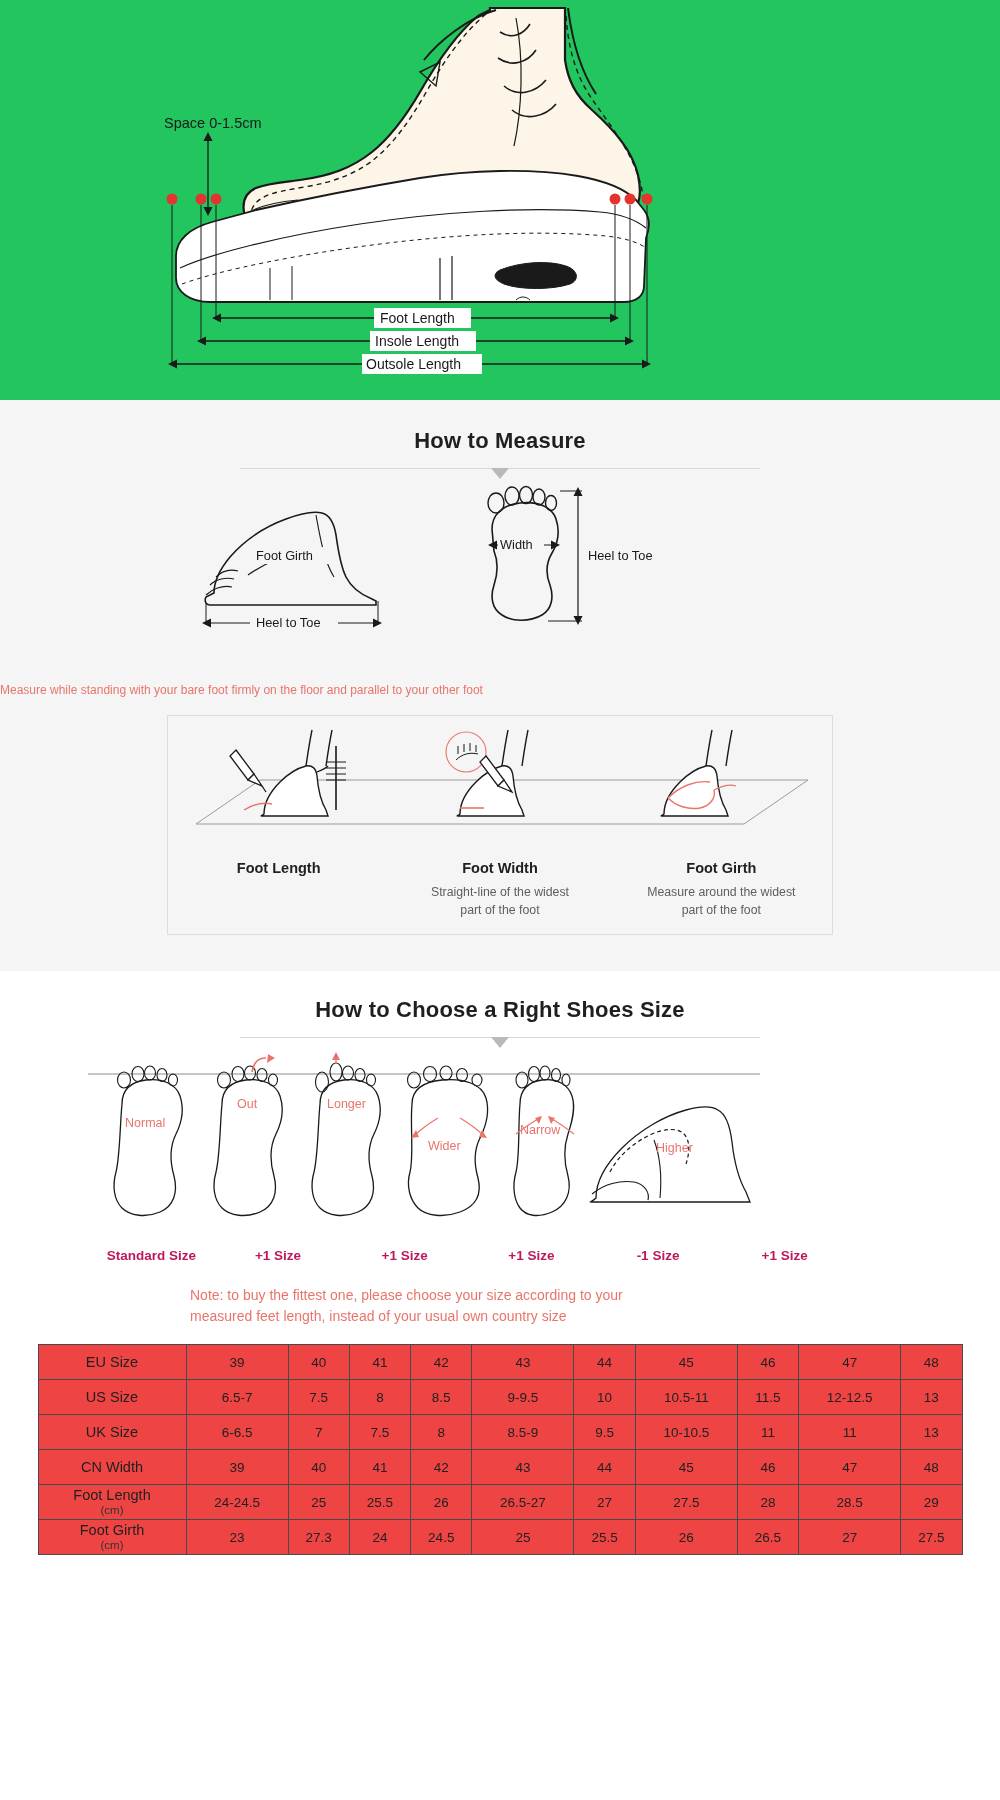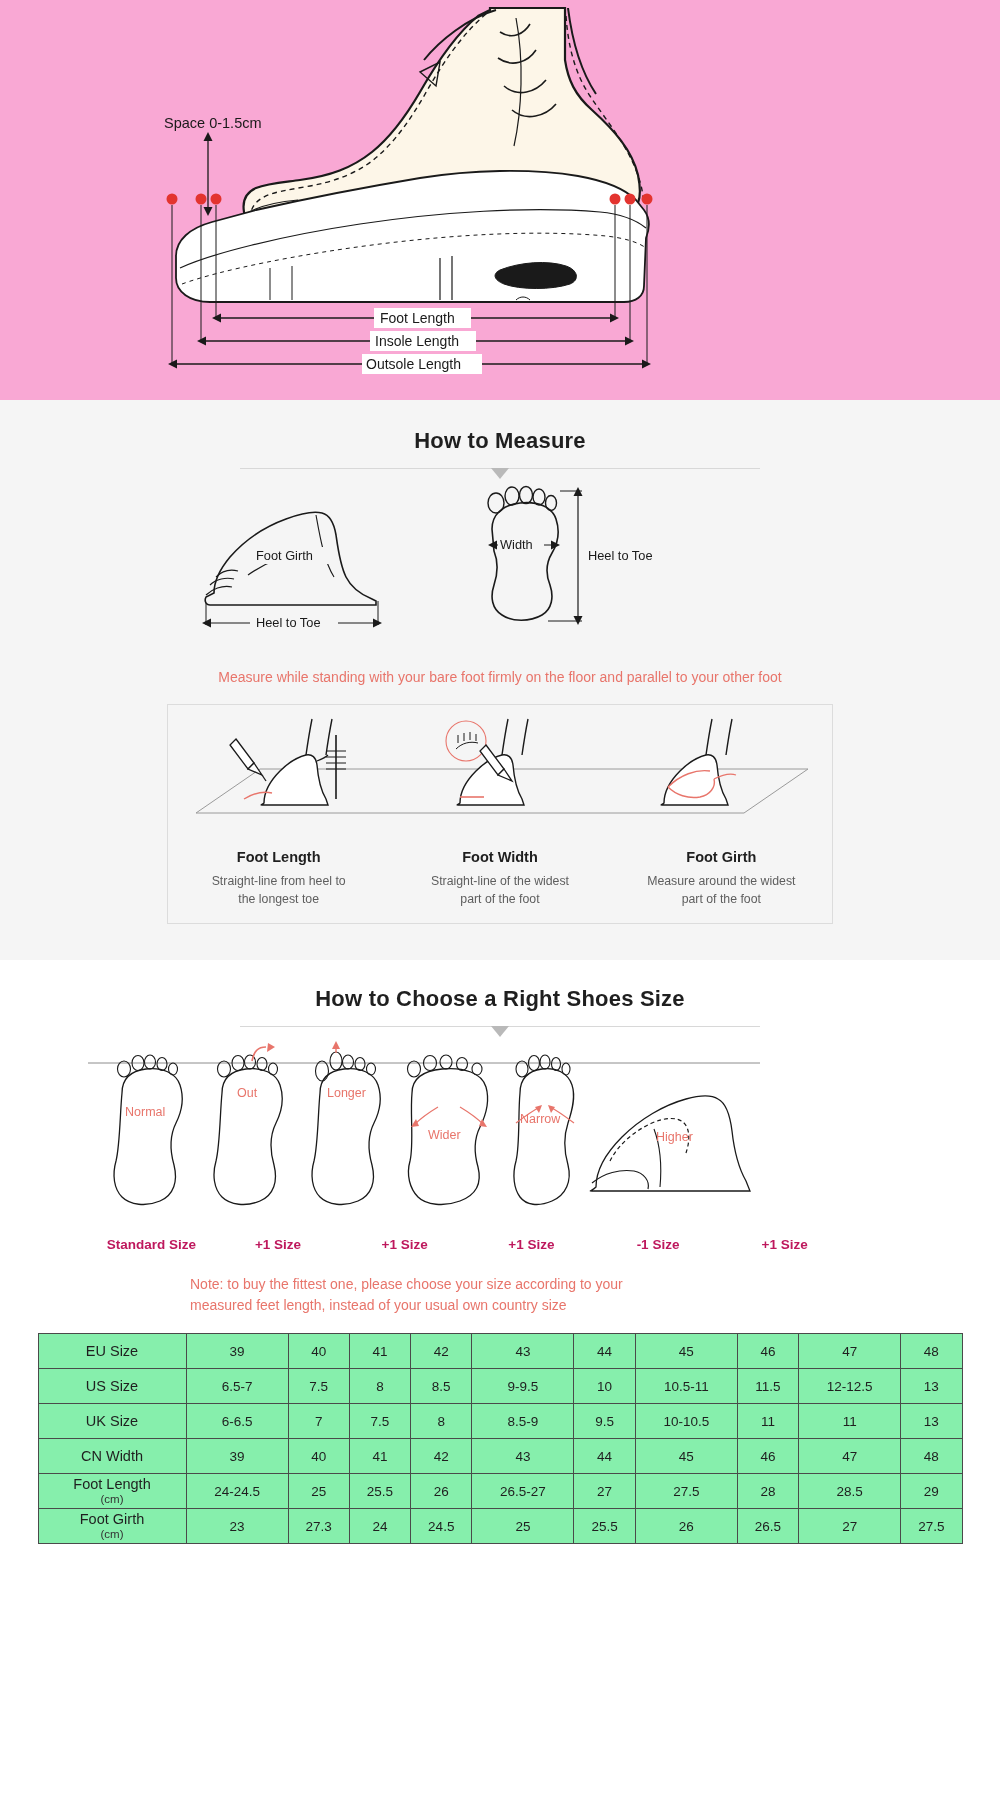--- a/index.html
+++ b/index.html
@@ -8,21 +8,21 @@
     width: 1000px;
     font-family: "Liberation Sans", sans-serif;
     background: #ffffff;
     color: #2b2b2b;
   }
   .page { width: 1000px; position: relative; }
 
   
   .sec-shoe {
     height: 400px;
-    background: #f9a8d4;
+    background: #22c55e;
     position: relative;
   }
   .sec-shoe svg { display: block; }
 
   
   .sec-measure {
     background: #f5f5f5;
     padding: 28px 0 36px 0;
     position: relative;
   }
@@ -53,23 +53,22 @@
     left: 50%;
     top: 0;
     transform: translateX(-50%);
     border-left: 9px solid transparent;
     border-right: 9px solid transparent;
     border-top: 11px solid #b9b9b9;
   }
 
   .note-red {
     color: #e8756b;
-    text-align: center;
-    font-size: 14px;
-    margin: 14px 0 0 0;
+    font-size: 12px;
+    margin: 28px 0 0 0;
     line-height: 1.5;
   }
 
   .framed {
     width: 666px;
     margin: 16px auto 0 auto;
     border: 1px solid #dcdcdc;
     background: #f5f5f5;
     padding: 10px 0 14px 0;
   }
@@ -106,21 +105,21 @@
     font-size: 13.5px;
     font-weight: bold;
     color: #be185d;
   }
 
   
   table.size-table {
     width: 925px;
     margin: 16px auto 16px auto;
     border-collapse: collapse;
-    background: #86efac;
+    background: #ef4444;
   }
   table.size-table td {
     border: 1px solid #4a4a4a;
     text-align: center;
     font-size: 13.5px;
     height: 35px;
     color: #1f1f1f;
   }
   table.size-table td.rowhead {
     width: 148px;
@@ -327,22 +326,20 @@
         <path d="M538,40 C540,26 542,14 544,4" fill="none" stroke="#1a1a1a" stroke-width="1.4"></path>
         <path d="M558,40 C560,26 562,14 564,4" fill="none" stroke="#1a1a1a" stroke-width="1.4"></path>
         <path d="M500,72 C512,60 528,54 542,56" fill="none" stroke="#e8756b" stroke-width="1.4"></path>
         <path d="M500,72 C508,80 520,84 532,82 C542,80 548,72 546,64" fill="none" stroke="#e8756b" stroke-width="1.4"></path>
         <path d="M546,64 C554,60 562,58 568,60" fill="none" stroke="#e8756b" stroke-width="1.2"></path>
       </svg>
 
       <div class="three-col">
         <div>
           <div class="col-title">Foot Length</div>
-          <div class="col-sub" style="white-space:pre-line">Straight-line from heel to
-the longest toe</div>
         </div>
         <div>
           <div class="col-title">Foot Width</div>
           <div class="col-sub" style="white-space:pre-line">Straight-line of the widest
 part of the foot</div>
         </div>
         <div>
           <div class="col-title">Foot Girth</div>
           <div class="col-sub" style="white-space:pre-line">Measure around the widest
 part of the foot</div>

